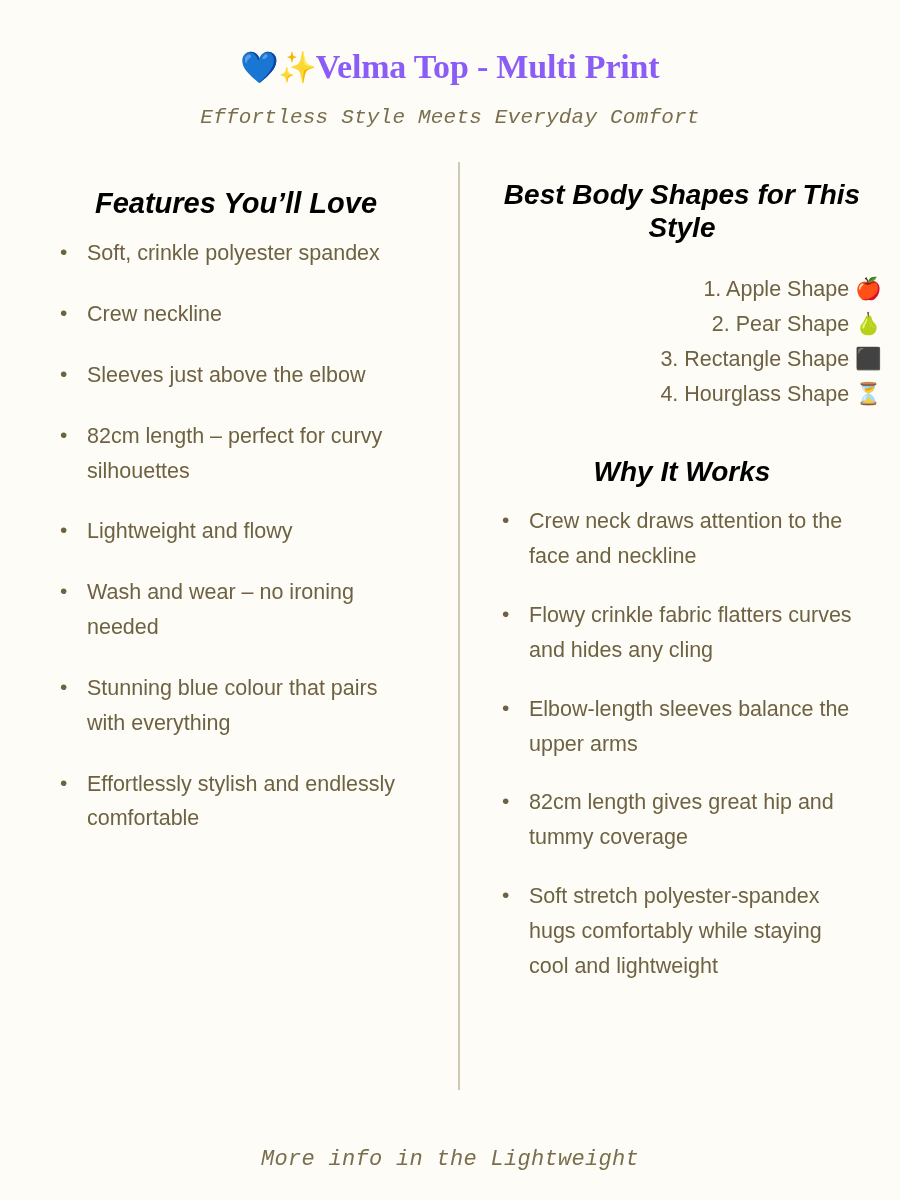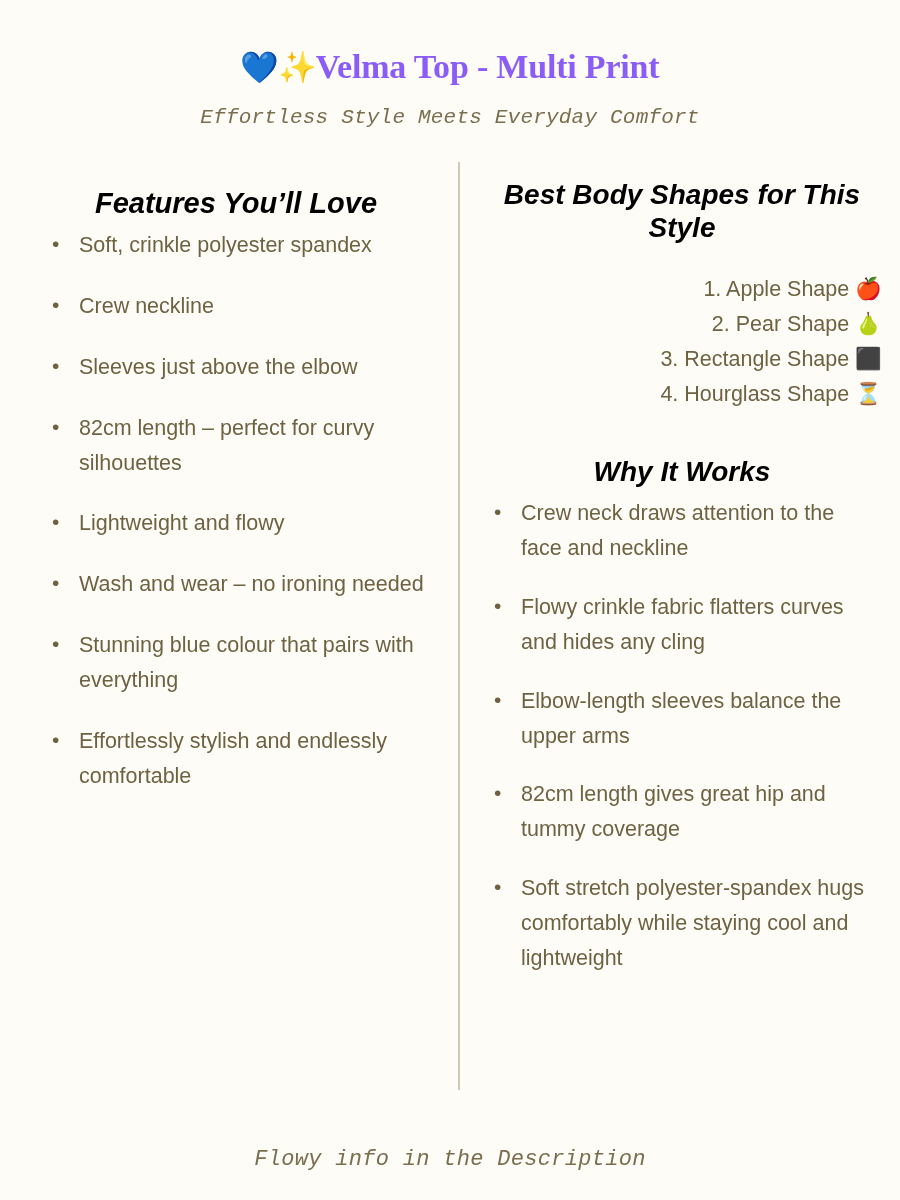--- a/index.html
+++ b/index.html
@@ -90,21 +90,21 @@
     margin: 0;
     line-height: 1.18;
   }
   .head-left  { font-size: 29px; padding-top: 24px; }
   .head-right { font-size: 28px; padding-top: 16px; }
   .head-why   { font-size: 28px; padding-top: 44px; }
 
   
   ul.bullets {
     list-style: none;
-    margin: 8px;
+    margin: 16px;
     padding: 0;
   }
   ul.bullets li {
     position: relative;
     color: #6e6242;
     font-size: 21.5px;
     line-height: 1.62;
     padding-left: 31px;
   }
   ul.bullets li::before {
@@ -194,15 +194,15 @@
           <li>Crew neck draws attention to the face and neckline</li>
           <li>Flowy crinkle fabric flatters curves and hides any cling</li>
           <li>Elbow-length sleeves balance the upper arms</li>
           <li>82cm length gives great hip and tummy coverage</li>
           <li>Soft stretch polyester-spandex hugs comfortably while staying cool and lightweight</li>
         </ul>
     </div>
 
   </div>
 
-  <div class="footer">Flowy info in the Description</div>
+  <div class="footer">More info in the Lightweight</div>
 
 </div>
 
 </body></html>

